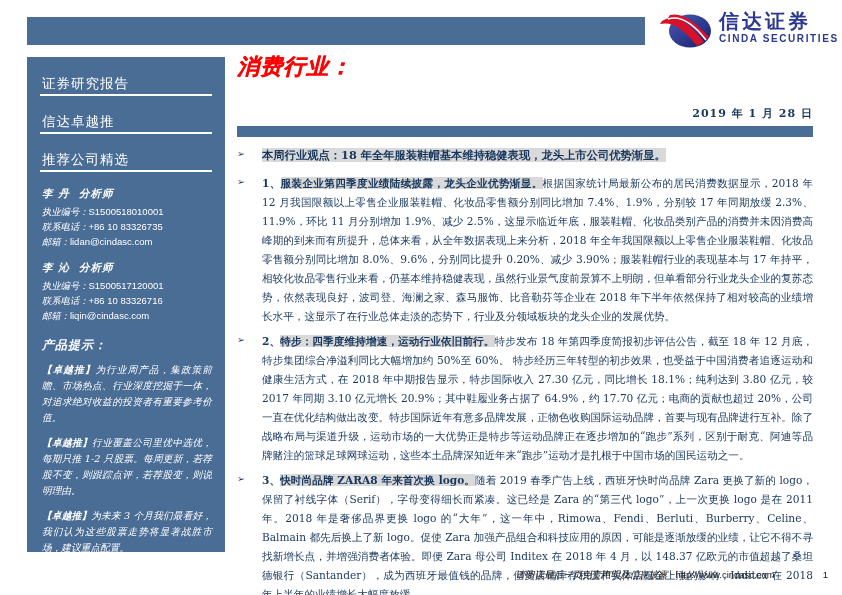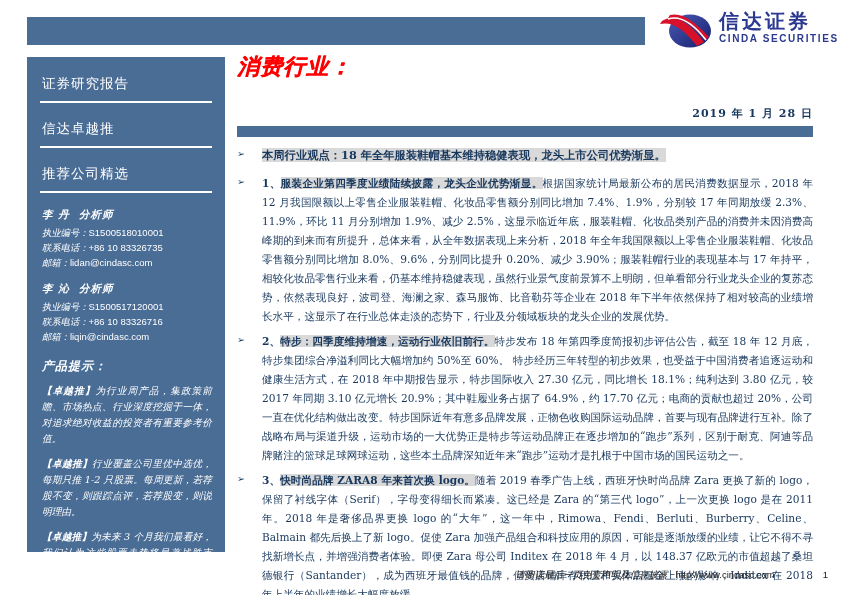--- a/index.html
+++ b/index.html
@@ -9,21 +9,21 @@
   }
   
   .topbar { position:absolute; left:27px; top:17px; width:618px; height:28px; background:#4A6D96; }
   .logo { position:absolute; left:660px; top:11px; display:flex; gap:7px; }
   .logo-text { display:flex; flex-direction:column; line-height:1; }
   .logo-cn { font-size:20px; font-weight:bold; color:#2B3990; letter-spacing:3px; font-family:"Liberation Sans",sans-serif; }
   .logo-en { font-size:10px; font-weight:bold; color:#2B3990; letter-spacing:1.6px; margin-top:3px; font-family:"Liberation Sans",sans-serif; }
   
   .sidebar { position:absolute; left:27px; top:57px; width:198px; height:495px; background:#4A6D96;
              box-sizing:border-box; padding:16px 13px 10px 13px; color:#ffffff; }
-  .sb-header { font-size:13.5px; letter-spacing:1px; padding:2px 0 8px 2px;
+  .sb-header { font-size:13.5px; letter-spacing:1px; padding:2px 0 1px 2px;
                border-bottom:2px solid #ffffff; margin-bottom:15px; font-family:"Liberation Sans",sans-serif; }
   .analyst { margin:2px 0 12px 2px; }
   .aname { font-size:10.5px; font-weight:bold; font-style:italic; margin-bottom:3px; letter-spacing:1px; }
   .arow { font-size:9.3px; line-height:15px; font-style:italic; }
   .aval { font-style:normal; font-family:"Liberation Sans",sans-serif; font-size:9.5px; }
   .tips-heading { font-size:12px; font-weight:bold; font-style:italic; margin:14px 0 8px 2px; letter-spacing:1px; }
   .tip { font-size:9.7px; line-height:16px; margin:0 0 9px 2px; font-style:italic; text-align:justify; }
   .tip .tag { font-weight:bold; }
   .company { margin-top:26px; margin-left:2px; font-size:8.6px; line-height:13px; font-style:italic; }
   

